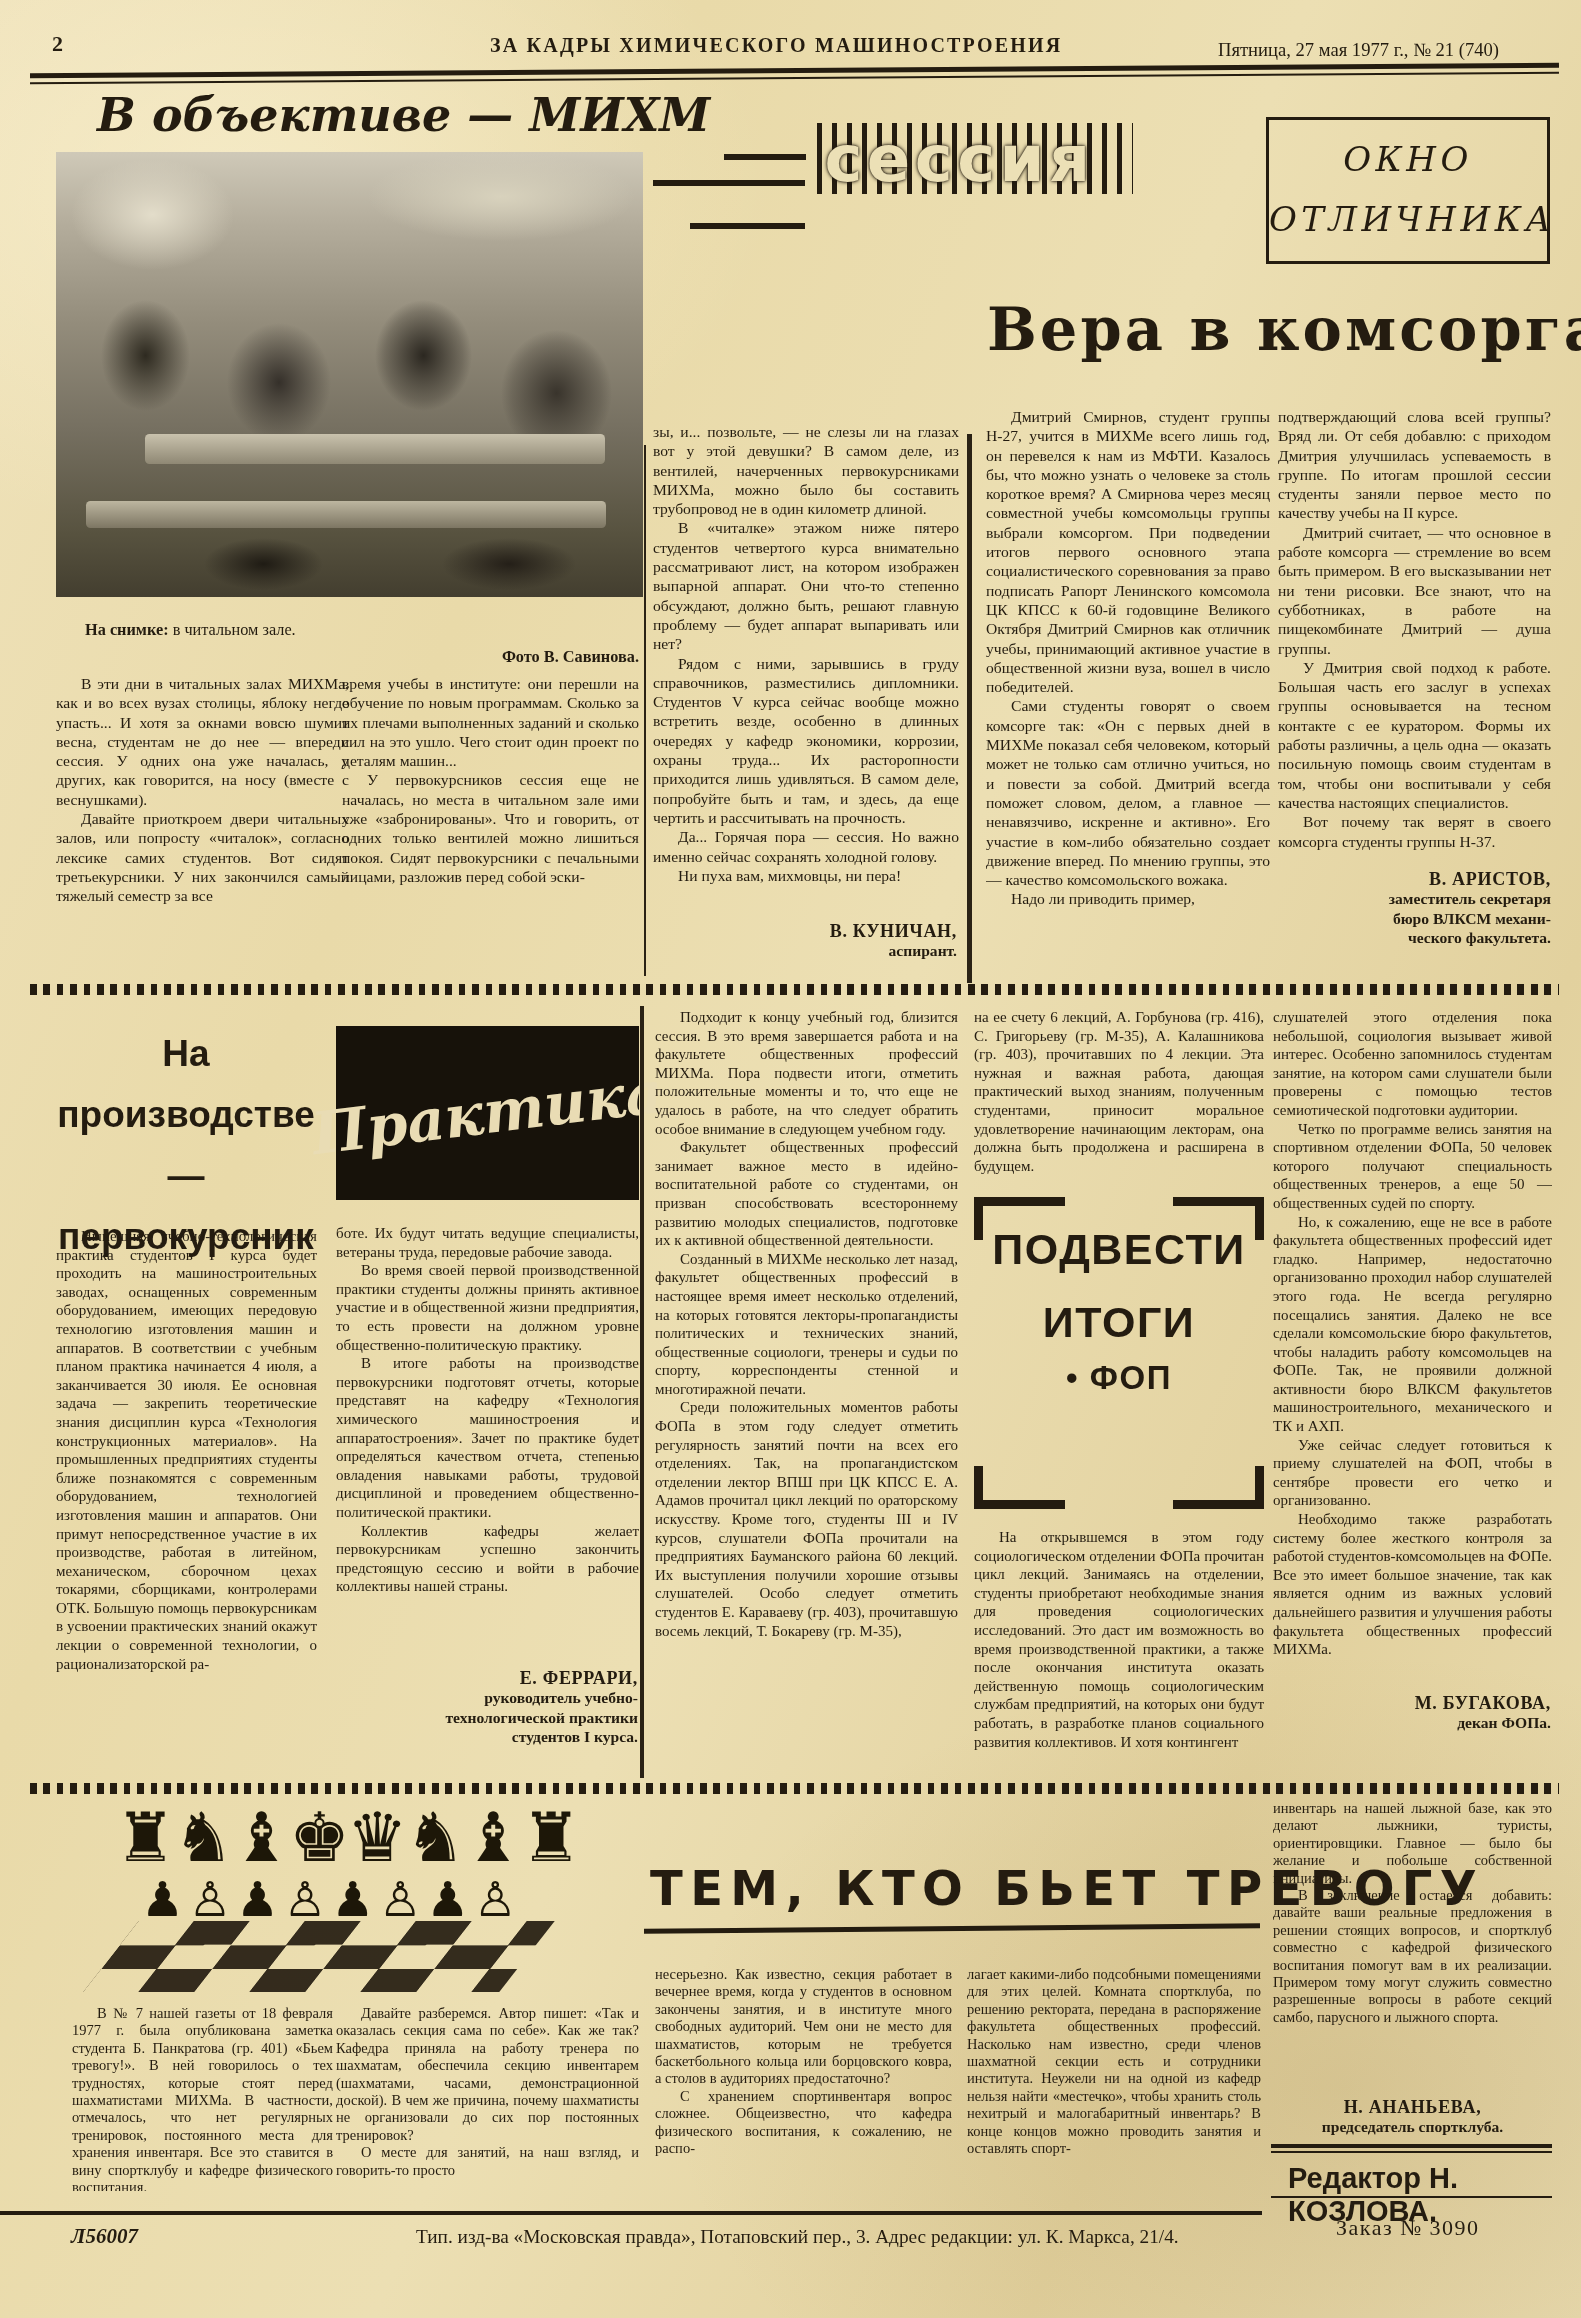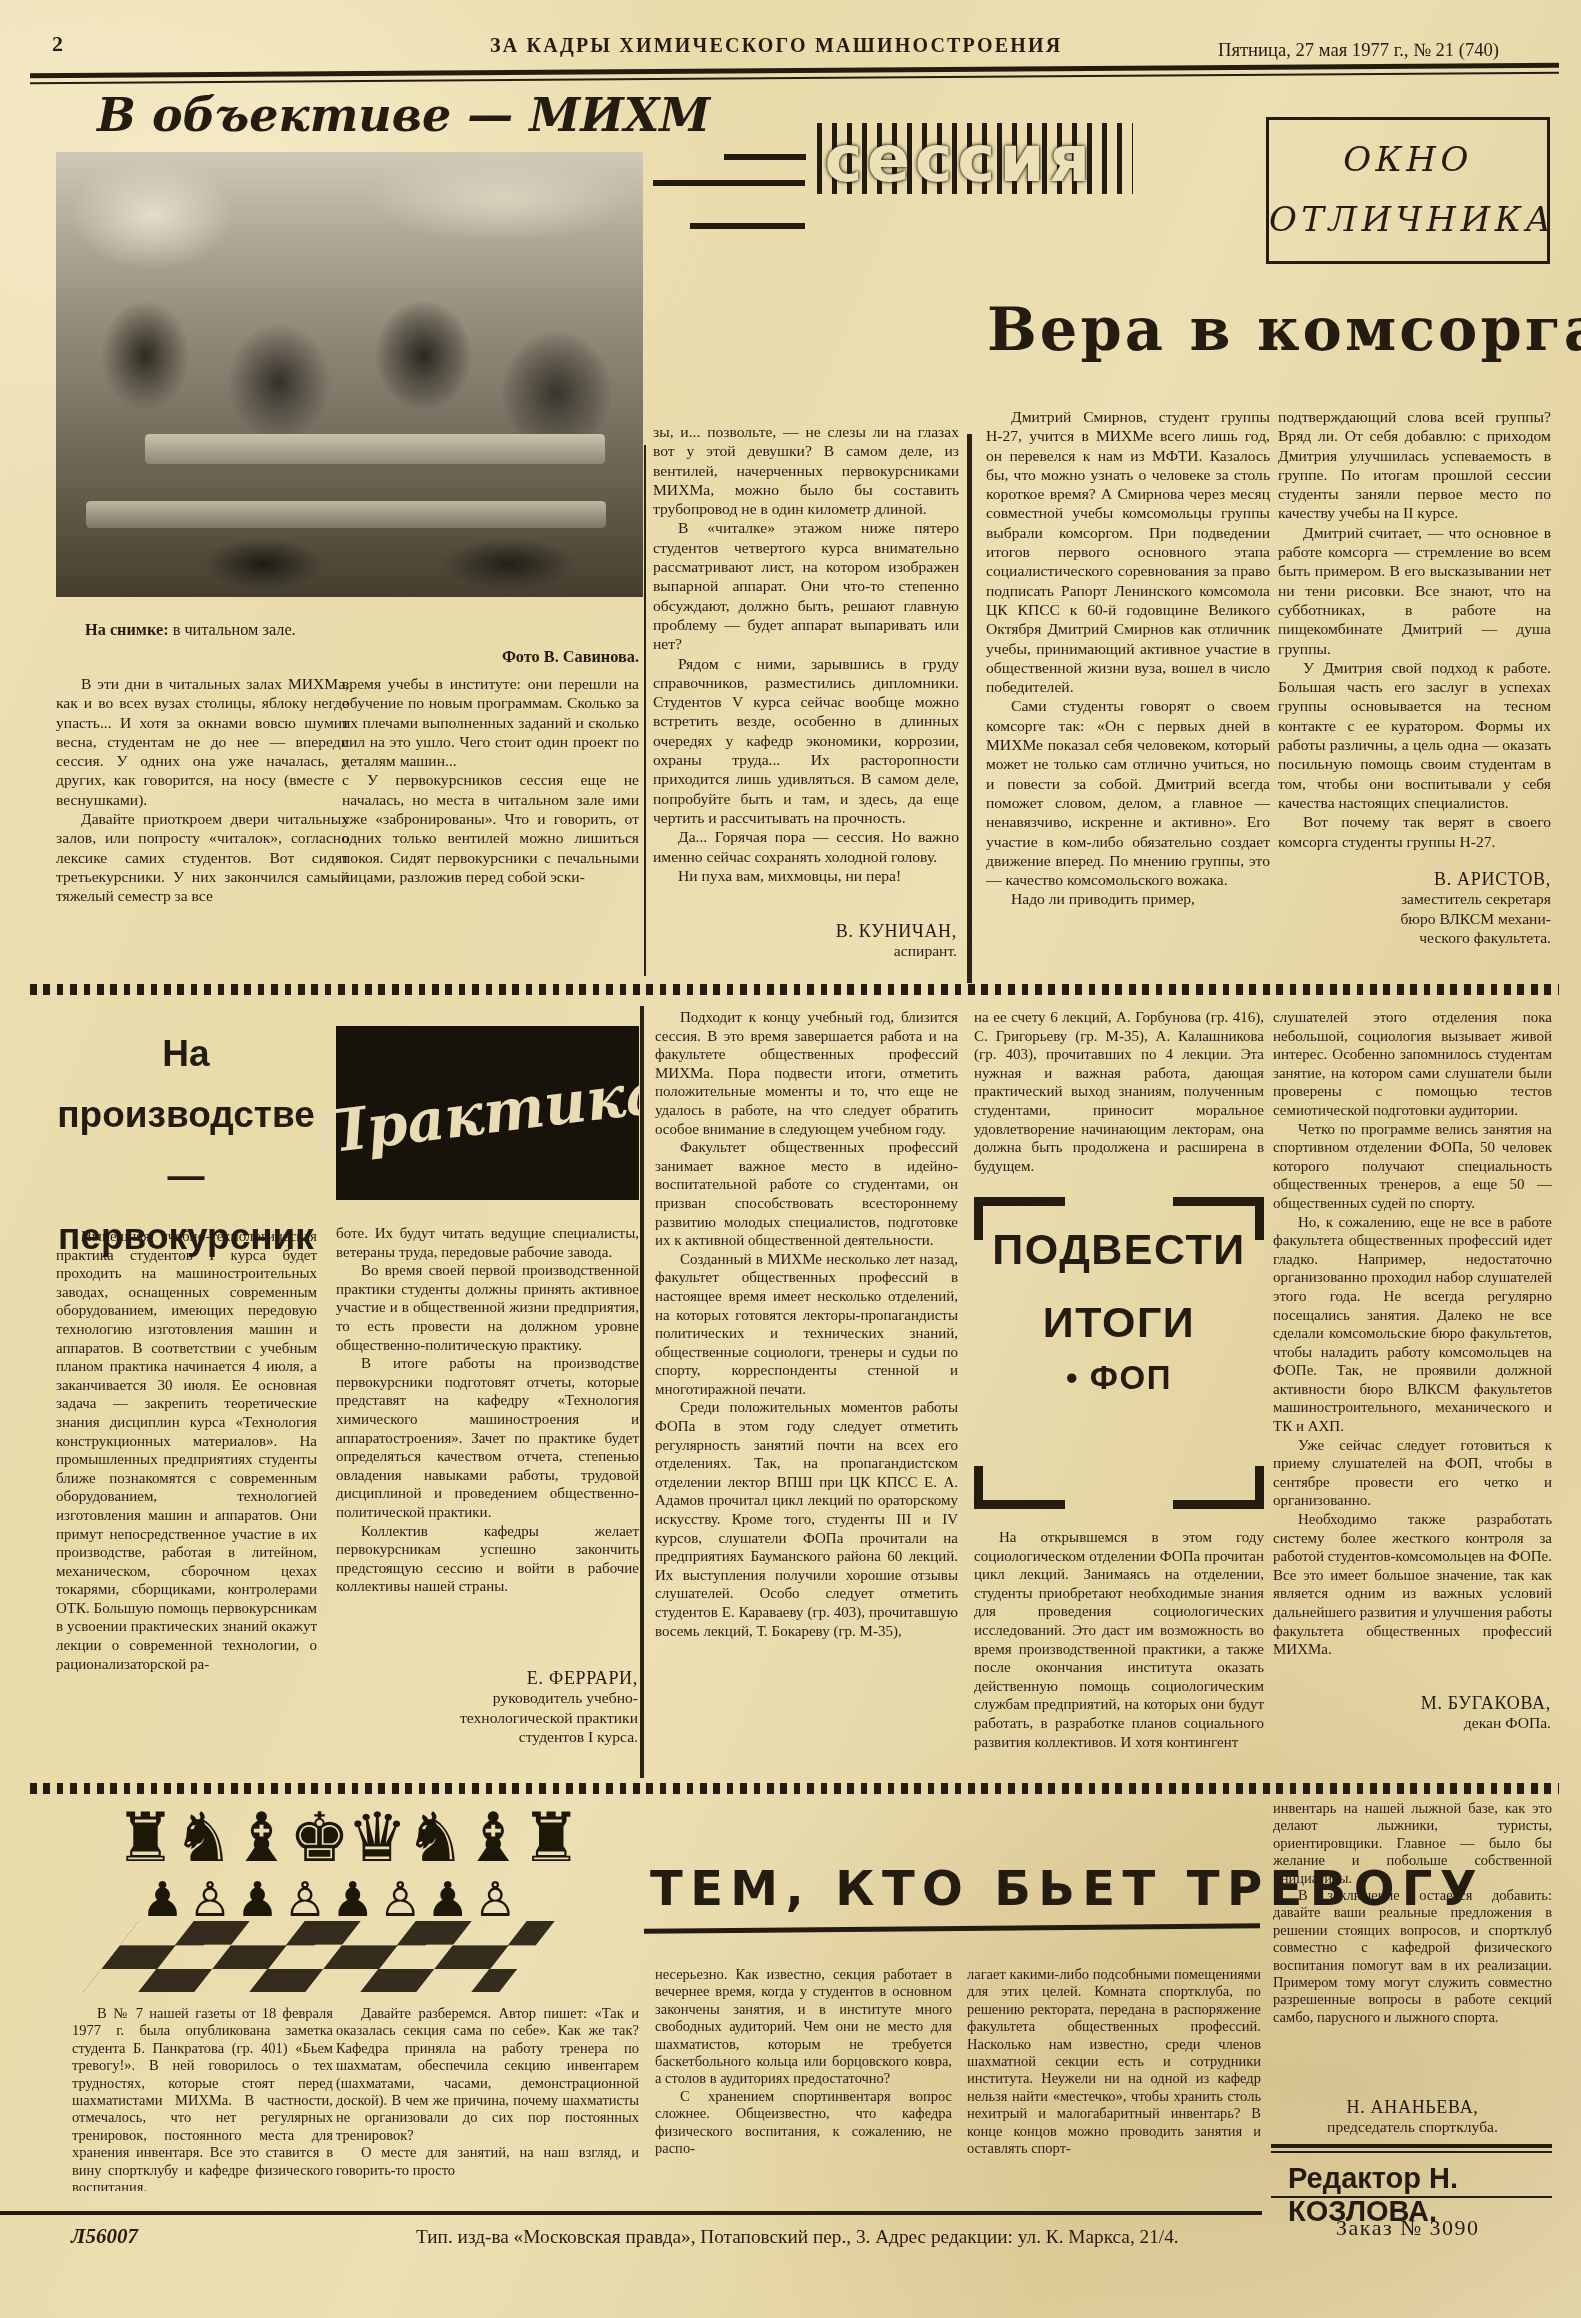--- a/index.html
+++ b/index.html
@@ -11,21 +11,21 @@
       linear-gradient(112deg,#efe2ba 0%,#e9daa9 28%,#ecdfb3 52%,#e2d19e 78%,#eadcb0 100%);
     color:#241c10;
     font-family:"Liberation Serif", serif;
   }
   .abs{position:absolute;}
   .col{position:absolute;text-align:justify;overflow:hidden;font-size:15.6px;line-height:19.3px;}
   .col p{margin:0;text-indent:25px;}
   .cont p:first-child{text-indent:0;}
   .band2c{font-size:15px;line-height:18.6px;}
   .band3c{font-size:14.5px;line-height:17.4px;}
-  .sig{font-weight:normal;text-align:right;font-size:15.6px;line-height:19.3px;}
+  .sig{font-weight:bold;text-align:right;font-size:15.6px;line-height:19.3px;}
   .sig .nm{font-size:18px;letter-spacing:0.7px;}
   .sig p{margin:0;text-indent:0;}
   .rule{position:absolute;background:#241c10;}
   .dashes{position:absolute;height:11px;background:repeating-linear-gradient(90deg,#241c10 0 6.7px,transparent 6.7px 13.4px);}
   .vrule{position:absolute;background:#2a2215;}
   
   .pagenum{font-weight:bold;font-size:22px;}
   .masthead{font-weight:bold;font-size:20px;letter-spacing:2.2px;white-space:nowrap;}
   .dateline{font-size:18.6px;white-space:nowrap;}
   
@@ -140,21 +140,21 @@
   <div class="abs h-vera" style="left:987px;top:295px;width:564px;">Вера в комсорга</div>
   <div class="col" style="left:986px;top:407px;width:284px;height:583px;">
       <p>Дмитрий Смирнов, студент группы Н-27, учится в МИХМе всего лишь год, он перевелся к нам из МФТИ. Казалось бы, что можно узнать о человеке за столь короткое время? А Смирнова через месяц совместной учебы комсомольцы группы выбрали комсоргом. При подведении итогов первого основного этапа социалистического соревнования за право подписать Рапорт Ленинского комсомола ЦК КПСС к 60-й годовщине Великого Октября Дмитрий Смирнов как отличник учебы, принимающий активное участие в общественной жизни вуза, вошел в число победителей.</p>
       <p>Сами студенты говорят о своем комсорге так: «Он с первых дней в МИХМе показал себя человеком, который может не только сам отлично учиться, но и повести за собой. Дмитрий всегда поможет словом, делом, а главное — ненавязчиво, искренне и активно». Его участие в ком-либо обязательно создает движение вперед. По мнению группы, это — качество комсомольского вожака.</p>
       <p>Надо ли приводить пример,</p>
     </div>
   <div class="col cont" style="left:1278px;top:407px;width:273px;height:460px;">
       <p>подтверждающий слова всей группы? Вряд ли. От себя добавлю: с приходом Дмитрия улучшилась успеваемость в группе. По итогам прошлой сессии студенты заняли первое место по качеству учебы на II курсе.</p>
       <p>Дмитрий считает, — что основное в работе комсорга — стремление во всем быть примером. В его высказывании нет ни тени рисовки. Все знают, что на субботниках, в работе на пищекомбинате Дмитрий — душа группы.</p>
       <p>У Дмитрия свой подход к работе. Большая часть его заслуг в успехах группы основывается на тесном контакте с ее куратором. Формы их работы различны, а цель одна — оказать посильную помощь своим студентам в том, чтобы они воспитывали у себя качества настоящих специалистов.</p>
-      <p>Вот почему так верят в своего комсорга студенты группы Н-27.</p>
+      <p>Вот почему так верят в своего комсорга студенты группы Н-37.</p>
     </div>
   <div class="abs sig" style="left:1278px;top:870px;width:273px;">
     <p class="nm">В. АРИСТОВ,</p>
     <span><p>заместитель секретаря</p><p>бюро ВЛКСМ механи-</p><p>ческого факультета.</p></span>
   </div>
 </section>
 
 <div class="dashes" style="left:30px;top:984px;width:1529px;"></div>
 
 <section>

